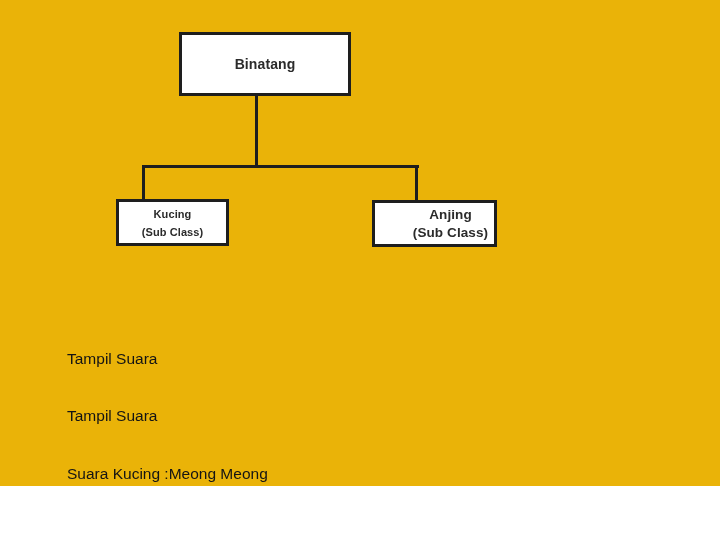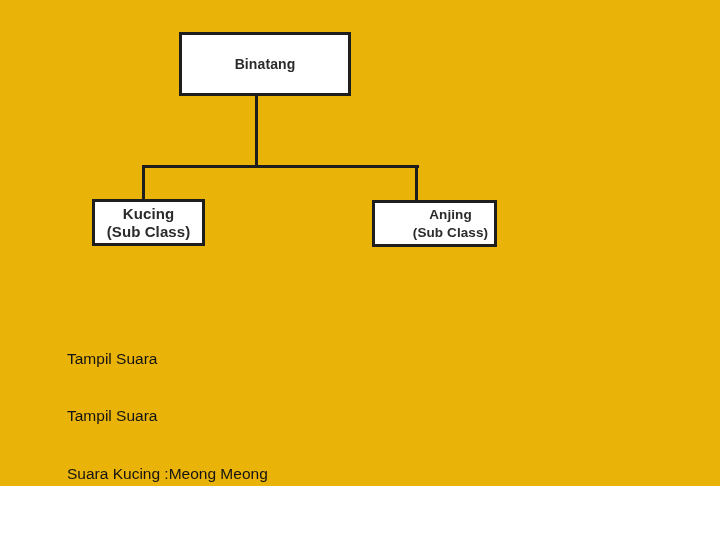--- a/index.html
+++ b/index.html
@@ -24,21 +24,21 @@
     align-items: center;
     justify-content: center;
     text-align: center;
     color: #2b2b2b;
     font-weight: bold;
     font-size: 14px;
     line-height: 19px;
     letter-spacing: 0.1px;
   }
   .node-super { left: 179px; top: 32px;  width: 172px; height: 64px; }
-  .node-kucing { left: 92px; top: 199px; width: 113px; height: 47px; font-size: 15px; line-height: 18px; }
+  .node-kucing { left: 116px; top: 199px; width: 113px; height: 47px; font-size: 11px; line-height: 18px; }
   .node-anjing { left: 372px; top: 200px; width: 125px; height: 47px; font-size: 13.5px; line-height: 18px; padding-left: 32px; }
 
   
   .line {
     position: absolute;
     background: #1e1e1e;
   }
   .line-center-v { left: 255px; top: 96px;  width: 3px;   height: 71px; }
   .line-h        { left: 142px; top: 165px; width: 277px; height: 3px;  }
   .line-left-v   { left: 142px; top: 165px; width: 3px;   height: 36px; }

